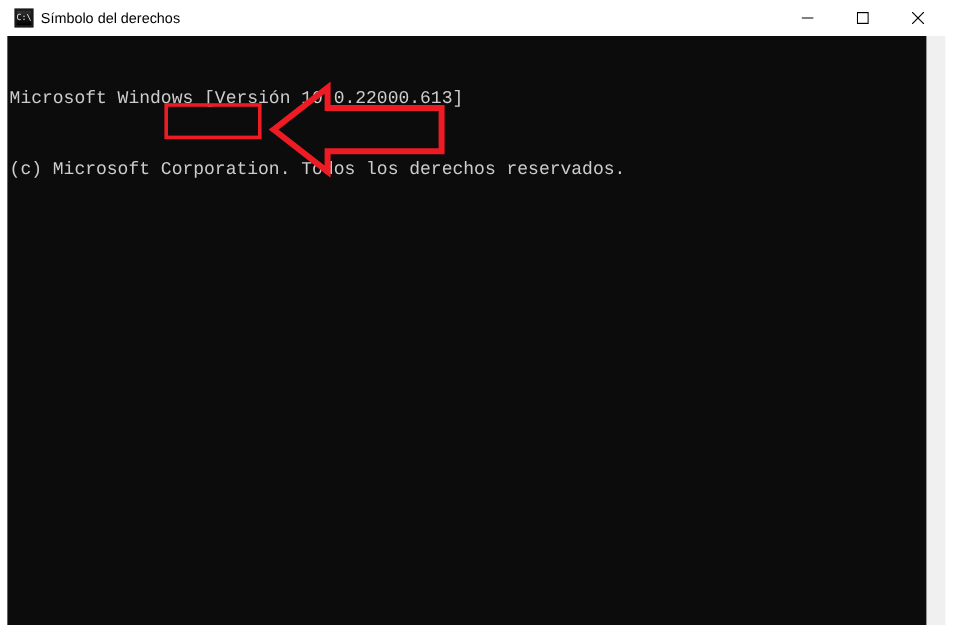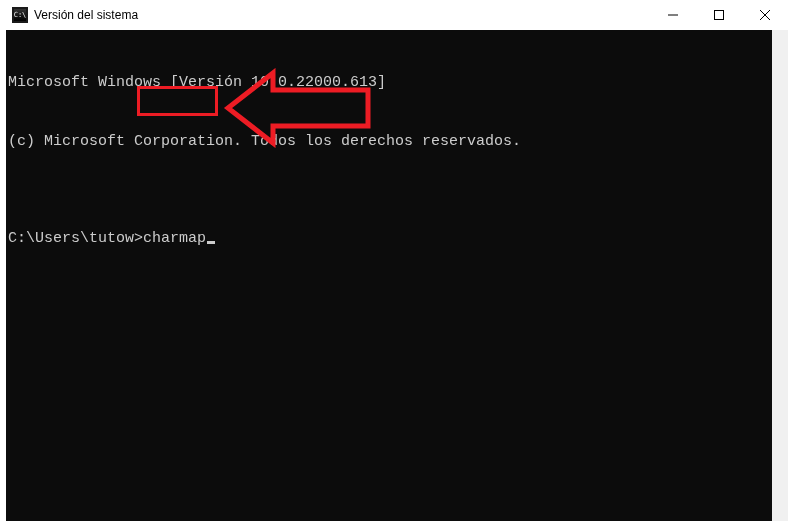--- a/index.html
+++ b/index.html
@@ -133,21 +133,21 @@
   </style>
 </head>
 <body>
 
 <div class="window">
   <div class="titlebar">
     <div class="titlebar-left">
       <div class="app-icon">
         <span class="app-icon-text">C:\</span>
       </div>
-      <span class="title-text">Versión del sistema</span>
+      <span class="title-text">Símbolo del derechos</span>
     </div>
     <div class="titlebar-right">
       <button class="win-btn">
         <svg viewBox="0 0 10 10">
             <line x1="0" y1="5" x2="10" y2="5" stroke="#000" stroke-width="1"></line>
           </svg>
       </button>
       <button class="win-btn">
         <svg viewBox="0 0 10 10">
             <rect x="0.5" y="0.5" width="9" height="9" fill="none" stroke="#000" stroke-width="1"></rect>
@@ -160,21 +160,20 @@
           </svg>
       </button>
     </div>
   </div>
 
   <div class="terminal-wrap">
     <div class="terminal">
       <div class="terminal-line">Microsoft Windows [Versión 10.0.22000.613]</div>
       <div class="terminal-line">(c) Microsoft Corporation. Todos los derechos reservados.</div>
       <div class="terminal-line"></div>
-      <div class="terminal-line"><span>C:\Users\tutow&gt;</span><span>charmap</span><span class="cursor"></span></div>
 
       <div class="highlight-box" style="left:131px; top:56px; width:81px; height:30px;"></div>
 
       <svg class="arrow-annotation" style="left:212px; top:38px; width:160px; height:80px;" viewBox="0 0 160 80">
         <path d="M 10 40 L 55 5 L 55 22 L 150 22 L 150 58 L 55 58 L 55 75 Z" fill="none" stroke="#ed1c24" stroke-width="5" stroke-linejoin="miter"></path>
       </svg>
     </div>
     <div class="scrollbar"></div>
   </div>
 </div>

